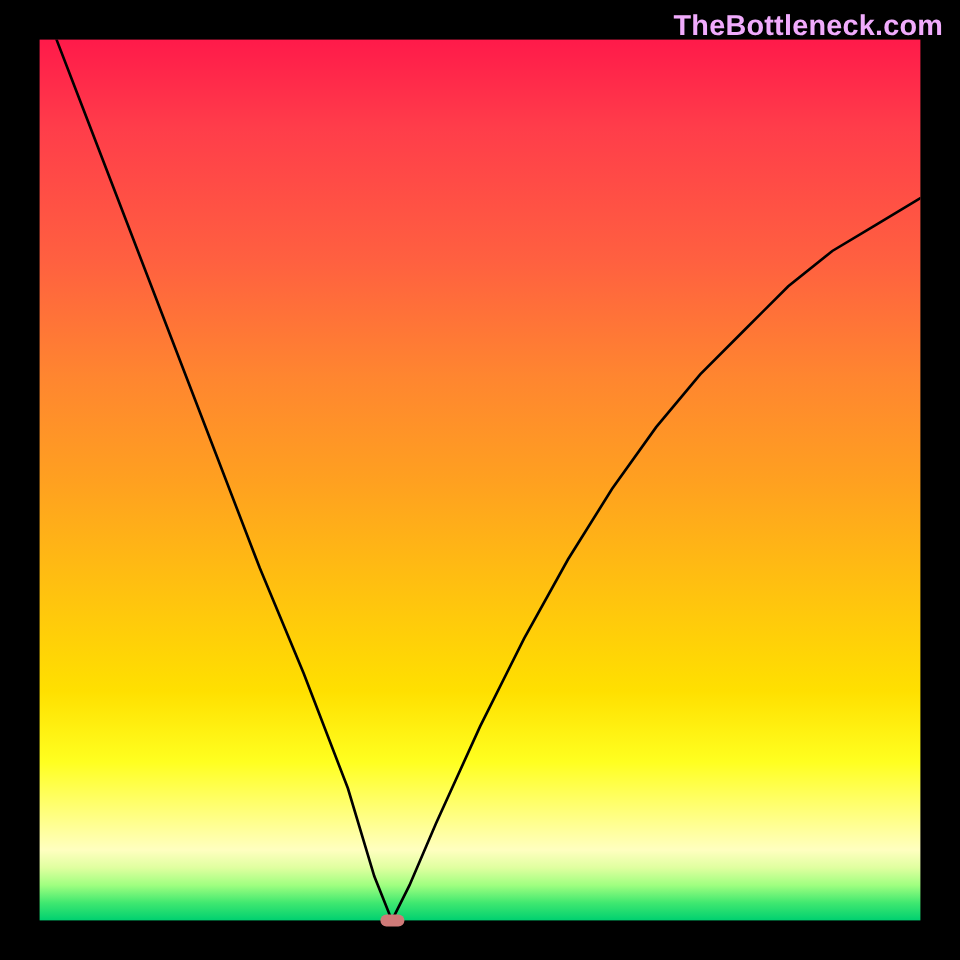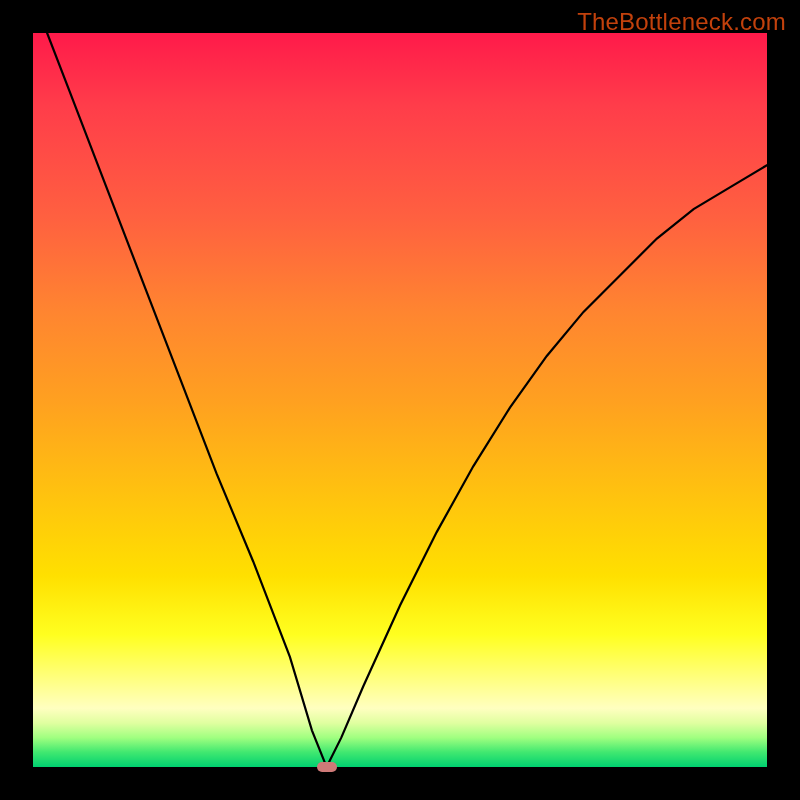--- a/index.html
+++ b/index.html
@@ -32,22 +32,22 @@
       #40e870 98%,
       #00d070 100%
     );
   }
   .watermark {
     position: absolute;
     top: 8px;
     right: 14px;
     font-family: Arial, Helvetica, sans-serif;
     font-size: 24px;
-    font-weight: 400;
-    color: #c2410c;
+    font-weight: 700;
+    color: #f0abfc;
     letter-spacing: 0.2px;
   }
   .curve-svg {
     position: absolute;
     left: 0; top: 0;
     width: 100%; height: 100%;
   }
   .curve-path {
     fill: none;
     stroke: #000;

